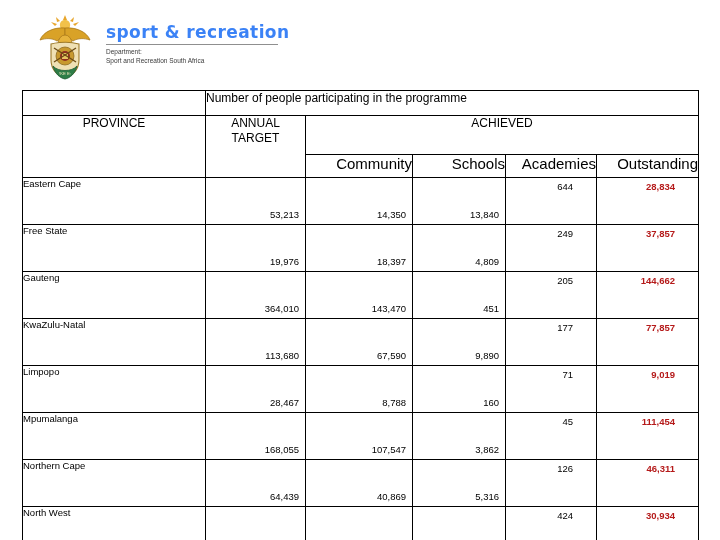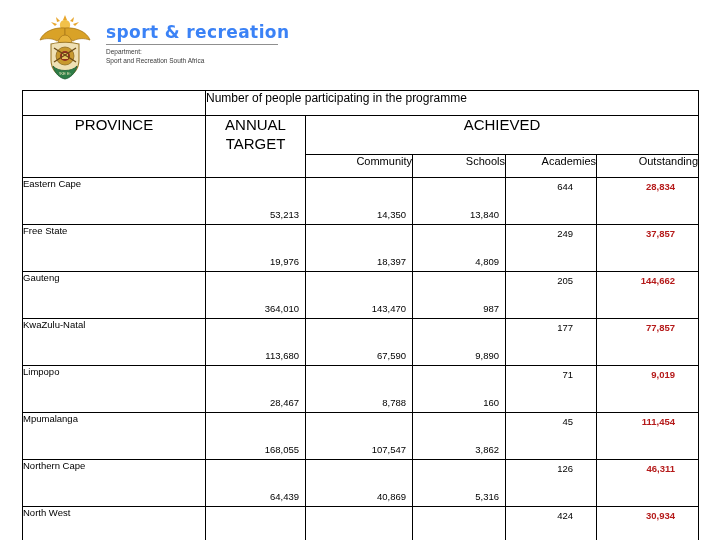--- a/index.html
+++ b/index.html
@@ -104,28 +104,28 @@
     height: 24px;
     text-align: left;
     padding: 6px 0 0 6px;
     font-size: 12px;
     font-weight: normal;
   }
   .h-blank { height: 24px; }
   .h-mid {
     height: 38px;
     text-align: center;
-    font-size: 15px;
+    font-size: 12px;
     padding-top: 7px;
     line-height: 1.25;
   }
   .h-sub {
     height: 22px;
     text-align: right;
-    font-size: 11px;
+    font-size: 15px;
     padding: 4px 6px 0 0;
   }
 
   
   td.prov-cell {
     height: 46px;
     text-align: left;
     padding: 3px 6px 0 0;
     font-size: 9.5px;
     white-space: nowrap;
@@ -271,21 +271,21 @@
 
       <tr>
         <td class="prov-cell">Gauteng</td>
         <td class="num-cell">
             <span class="botnum">364,010</span>
           </td>
         <td class="num-cell">
             <span class="botnum">143,470</span>
           </td>
         <td class="num-cell">
-            <span class="botnum">987</span>
+            <span class="botnum">451</span>
           </td>
         <td class="num-cell">
             <span class="topnum">205</span>
           </td>
         <td class="num-cell">
             <span class="topnum red">144,662</span>
           </td>
       </tr>
 
       <tr>

